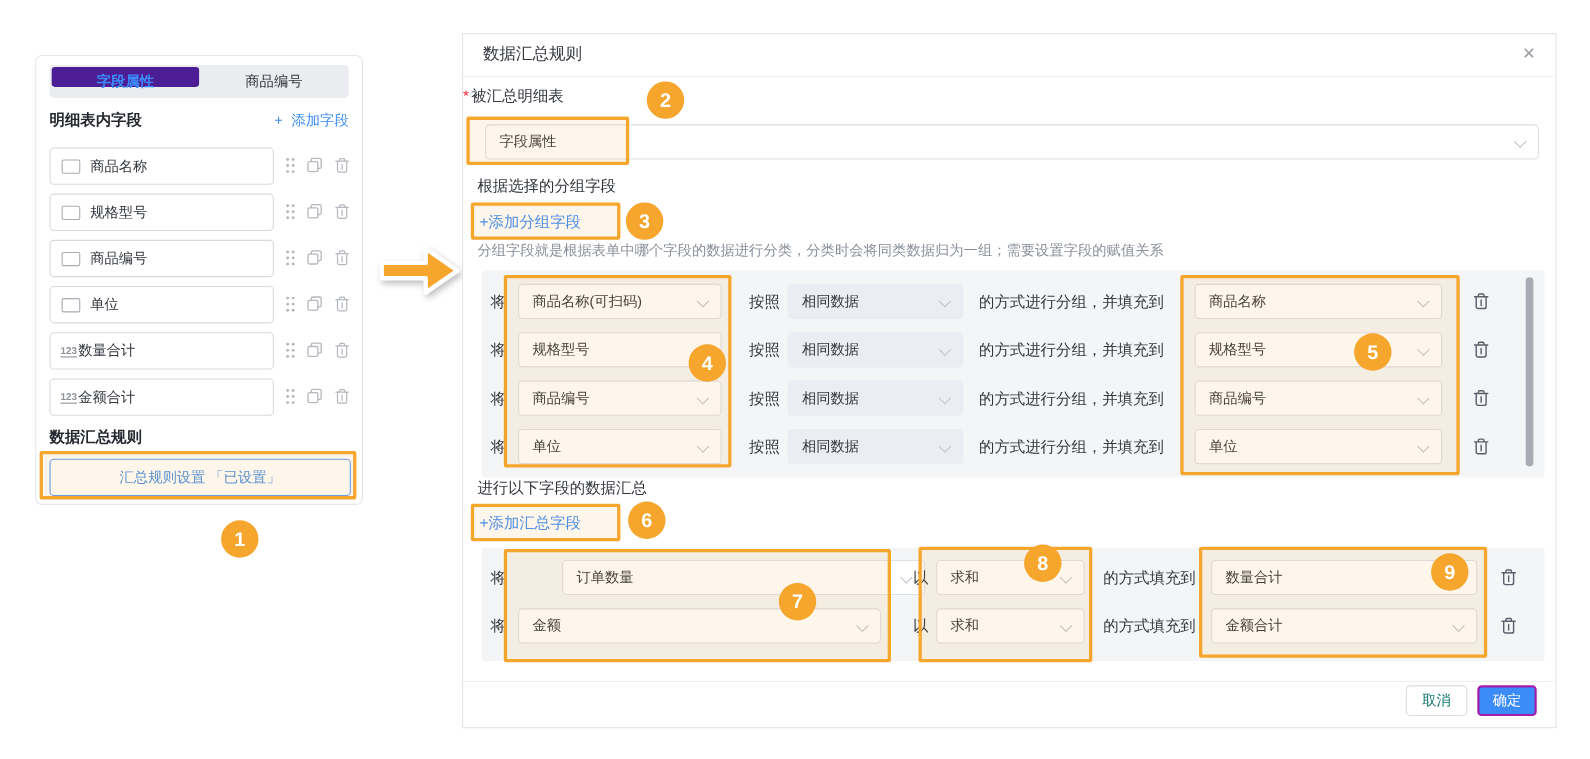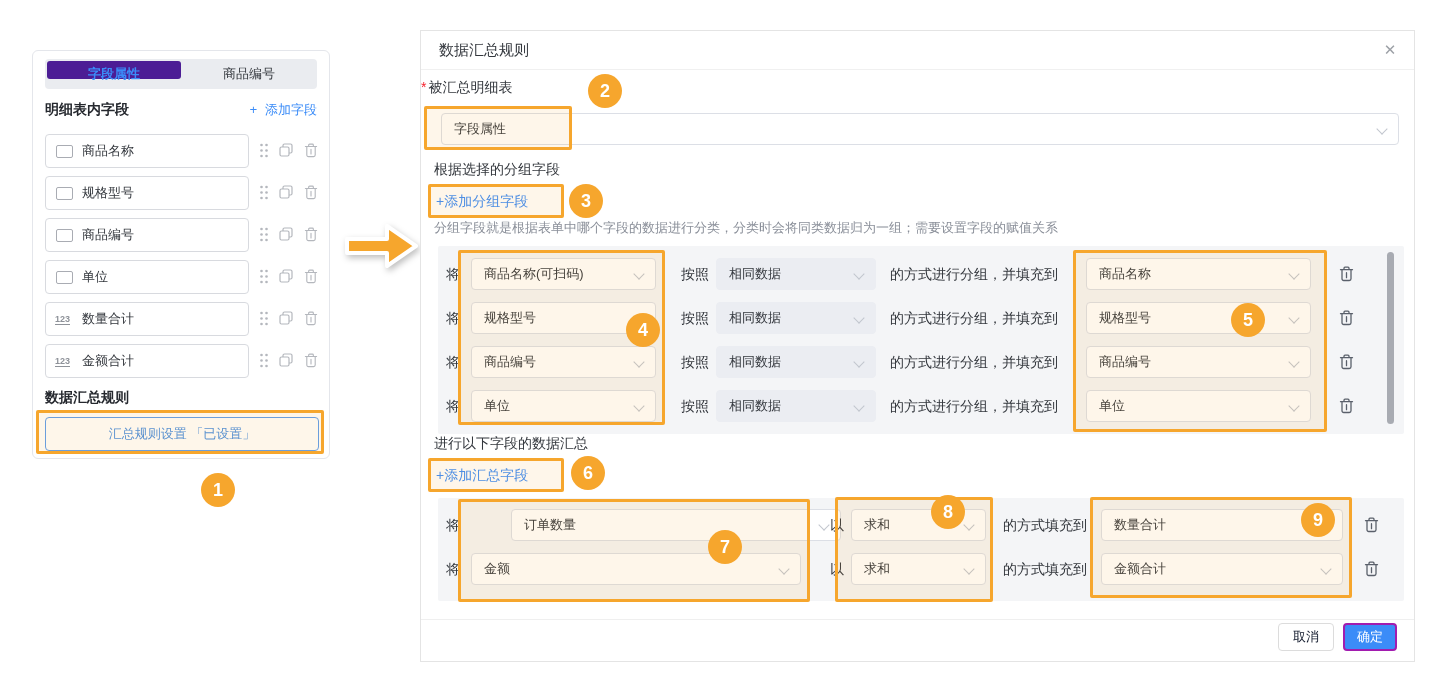--- a/index.html
+++ b/index.html
@@ -10,21 +10,21 @@
   .left-panel{left:32px;top:50px;width:296px;height:407px;background:#fff;
               border:1px solid #e4e6eb;border-radius:6px;}
   .tabs{left:12px;top:8px;width:272px;height:30px;background:#eaecf0;border-radius:4px;}
   .tab{width:136px;height:30px;line-height:30px;text-align:center;font-size:13px;color:#33373d;position:absolute;top:0;cursor:pointer;}
   .tab.active{left:2px;top:2px;width:134px;height:18px;line-height:26px;background:#4c1d95;border-radius:3px;color:#3b8cf8;font-weight:bold;}
   .tab.inactive{left:136px;}
   .sec-title{font-size:14px;font-weight:bold;color:#25282e;}
   .blue-link{color:#3b8cf8;font-size:13px;cursor:pointer;white-space:nowrap;}
   .frow{left:12px;width:202px;height:32px;border:1px solid #d8dadf;border-radius:4px;background:#fff;display:flex;align-items:center;}
   .frow .ticon{display:inline-block;width:15px;height:11px;border:1.2px solid #a9acb3;border-radius:2px;margin:0 9px 0 10px;flex:none;}
-  .frow .nicon{display:inline-block;font-size:9px;font-weight:bold;color:#8e9299;border-bottom:1px solid #8e9299;margin:0 12px 0 9px;letter-spacing:0;flex:none;line-height:10px;}
+  .frow .nicon{display:inline-block;font-size:9px;font-weight:bold;color:#8e9299;border-bottom:1px solid #8e9299;margin:0 1px 0 9px;letter-spacing:0;flex:none;line-height:10px;}
   .frow .flabel{font-size:13px;color:#33373d;}
   .rowtools{width:14px;height:32px;display:flex;align-items:center;justify-content:center;color:#b4b7bd;cursor:pointer;}
   .rules-btn{left:12px;top:366px;width:272px;height:32px;border:1px solid #5c9df0;border-radius:4px;
              background:#fff;color:#4a90e2;font-size:13px;display:flex;align-items:center;justify-content:center;cursor:pointer;}
   
   .big-arrow{left:342px;top:218px;width:80px;height:56px;filter:drop-shadow(2px 3px 3px rgba(0,0,0,0.25));}
   
   .dialog{left:420px;top:30px;width:993px;height:630px;background:#fff;border:1px solid #e4e4e4;}
   .dlg-header{left:0;top:0;width:100%;height:38px;border-bottom:1px solid #f0f0f0;}
   .dlg-title{left:18px;top:0;line-height:38px;font-size:15px;color:#33373d;}
@@ -36,21 +36,21 @@
   .sel{height:32px;background:#fff;border:1px solid #dcdfe6;border-radius:4px;display:flex;align-items:center;
        font-size:13px;color:#33373d;padding:0 26px 0 12px;box-sizing:border-box;cursor:pointer;}
   .sel.gray{background:#ebedf2;border-color:#ebedf2;}
   .caret{width:7px;height:7px;border-right:1.5px solid #c2c6ce;border-bottom:1.5px solid #c2c6ce;
          transform:rotate(45deg);position:absolute;right:12px;top:11px;}
   .inline-word{font-size:14px;color:#33373d;line-height:32px;white-space:nowrap;}
   .trash-btn{width:20px;height:32px;display:flex;align-items:center;justify-content:center;color:#5a606b;cursor:pointer;}
   .scroll-thumb{right:10px;top:6px;width:7px;height:172px;background:#a8abb2;border-radius:4px;cursor:pointer;}
   .footer-line{left:0;top:588px;width:100%;height:0;border-top:1px solid #efefef;}
   .btn{height:28px;border-radius:4px;font-size:13px;display:flex;align-items:center;justify-content:center;cursor:pointer;box-sizing:border-box;}
-  .btn.cancel{width:56px;background:#fff;border:1px solid #dcdcdc;color:#0f172a;}
+  .btn.cancel{width:56px;background:#fff;border:1px solid #dcdcdc;color:#0f766e;}
   .btn.confirm{width:54px;background:#3b8cf8;border:2px solid #a21caf;color:#fff;}
   
   .abox{border:3px solid #f6a62d;background:rgba(246,166,45,0.10);border-radius:2px;pointer-events:none;z-index:6;box-sizing:border-box;}
   .marker{width:34px;height:34px;border-radius:50%;background:#f6a62d;color:#fff;font-size:18px;font-weight:bold;
           display:flex;align-items:center;justify-content:center;z-index:7;pointer-events:none;}
   svg{display:block;}
 </style>
 </head>
 <body>
 

